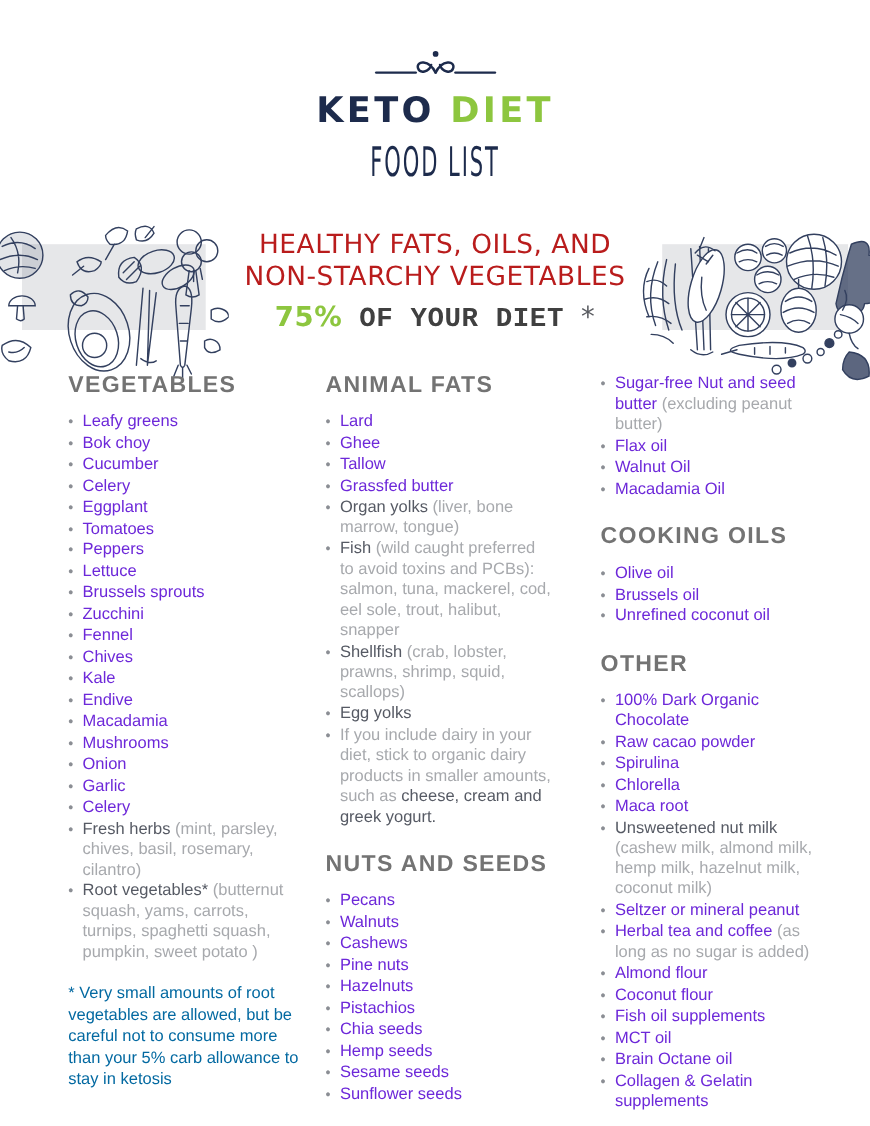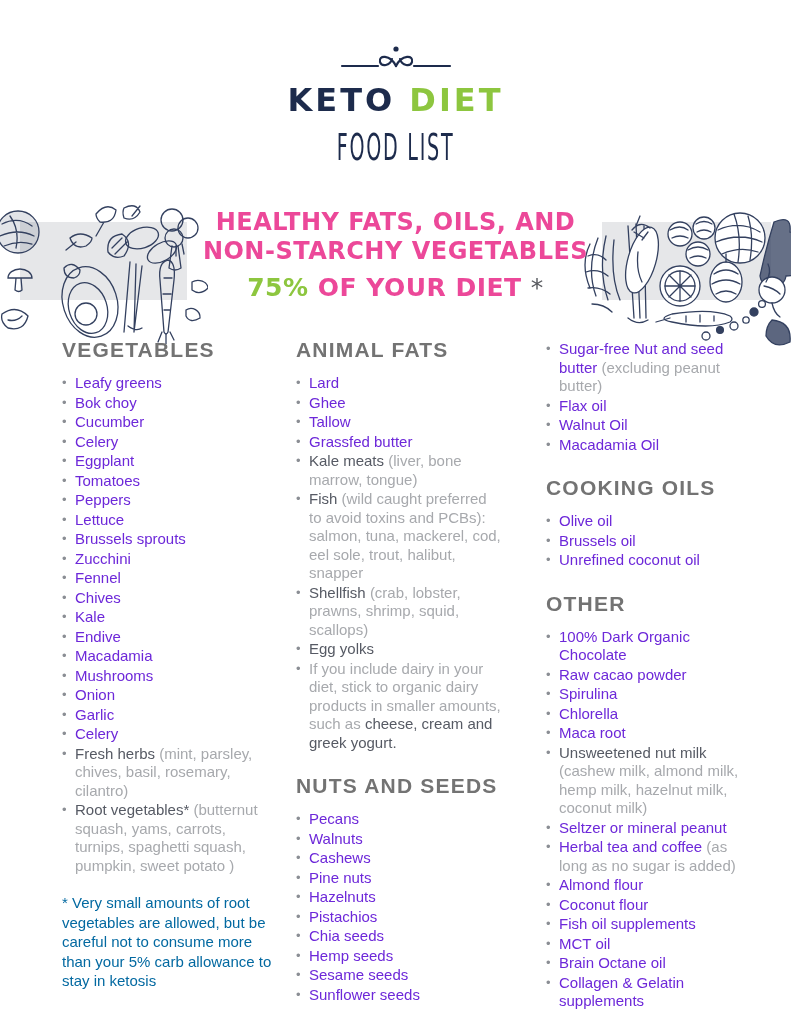--- a/index.html
+++ b/index.html
@@ -20,26 +20,26 @@
   
   .banner{position:absolute;top:192px;left:0;width:791px;height:150px;}
   .gray-rect{position:absolute;background:#e6e7e9;top:30px;height:78px;}
   .gray-rect.left{left:20px;width:167px;}
   .gray-rect.right{left:602px;width:169px;}
   .veg{position:absolute;top:-6px;}
   .veg.left{left:-4px;}
   .veg.right{left:576px;}
   .banner-text{position:absolute;left:50%;top:16px;transform:translateX(-50%);
                width:500px;text-align:center;}
-  .banner-heading{color:#ec4899;font-family:"DejaVu Sans",sans-serif;font-weight:700;
+  .banner-heading{color:#b91c1c;font-family:"DejaVu Sans",sans-serif;font-weight:400;
                   font-size:24px;line-height:29px;letter-spacing:0.5px;}
   .banner-sub{margin-top:7px;font-family:"DejaVu Sans",sans-serif;font-weight:800;
               font-size:25px;letter-spacing:0.5px;}
   .banner-sub .pct{color:#8dc63f;}
-  .banner-sub .rest{color:#ec4899;}
+  .banner-sub .rest{color:#404040;font-family:Liberation Mono, monospace;}
   .banner-sub .ast{color:#595b60;font-weight:400;}
 
   
   .content{position:absolute;top:340px;left:62px;display:grid;
            grid-template-columns:234px 250px 205px;}
   .col{min-width:0;}
   .col1{padding-right:22px;}
   .col2{padding-right:44px;}
   .col3{padding-right:6px;}
   h2{margin:0 0 14px 0;color:#737373;font-size:21px;font-weight:700;
@@ -279,21 +279,21 @@
             <li>
               <span class="bullet">•</span>
               <span class="txt"><span class="reg">Tallow</span></span>
             </li>
             <li>
               <span class="bullet">•</span>
               <span class="txt"><span class="reg">Grassfed butter</span></span>
             </li>
             <li>
               <span class="bullet">•</span>
-              <span class="txt"><span class="em">Kale meats </span><span class="lt">(liver, bone marrow, tongue)</span></span>
+              <span class="txt"><span class="em">Organ yolks </span><span class="lt">(liver, bone marrow, tongue)</span></span>
             </li>
             <li>
               <span class="bullet">•</span>
               <span class="txt"><span class="em">Fish </span><span class="lt">(wild caught preferred to avoid toxins and PCBs): salmon, tuna, mackerel, cod, eel sole, trout, halibut, snapper</span></span>
             </li>
             <li>
               <span class="bullet">•</span>
               <span class="txt"><span class="em">Shellfish </span><span class="lt">(crab, lobster, prawns, shrimp, squid, scallops)</span></span>
             </li>
             <li>

